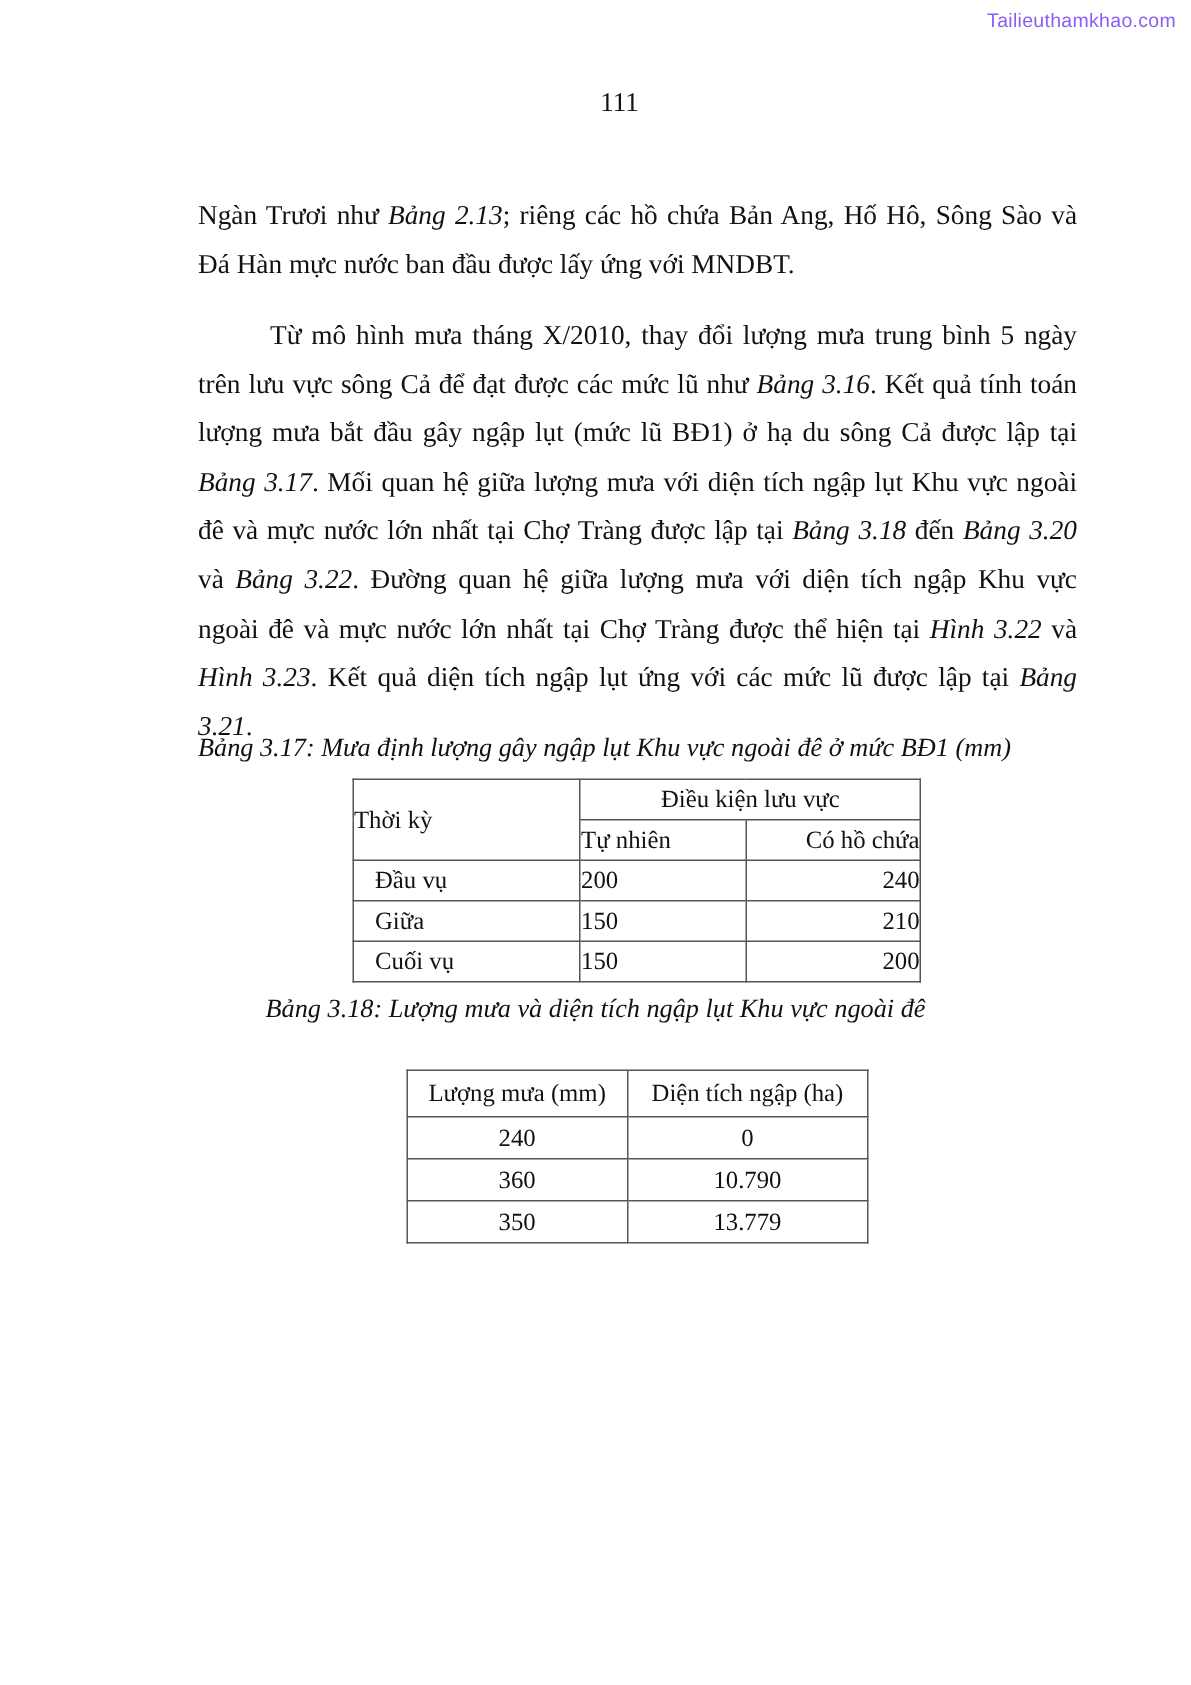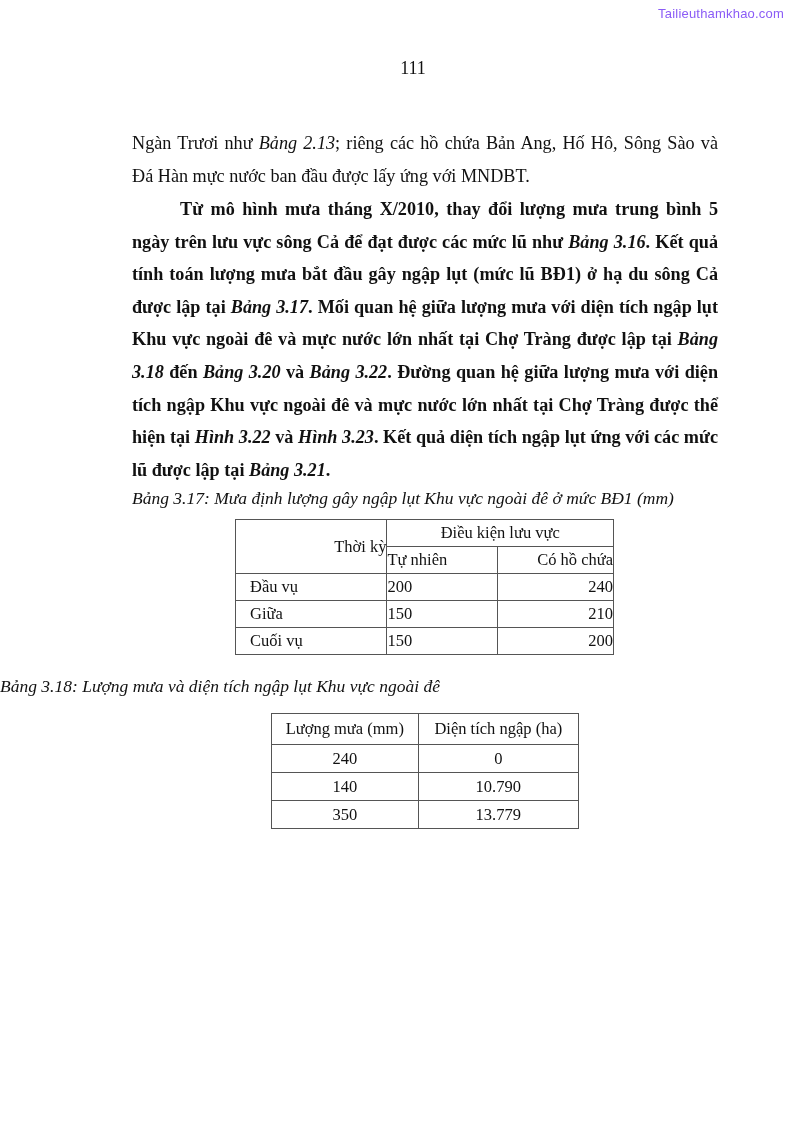--- a/index.html
+++ b/index.html
@@ -38,61 +38,61 @@
       left: 132px;
       width: 586px;
       font-size: 18.2px;
       line-height: 32.6px;
       text-align: justify;
     }
     .body-text p {
       margin: 0;
     }
     .p1 { top: 127px; }
-    .p2 { top: 193px; font-weight: bold; }
+    .p2 { top: 207px; }
     .p2 p { text-indent: 48px; }
     .body-text i { font-style: italic; }
     .caption {
       position: absolute;
       font-style: italic;
       font-size: 17.5px;
       line-height: 21px;
     }
     .caption-317 {
       top: 488px;
       left: 132px;
       width: 586px;
       text-align: left;
     }
     .caption-318 {
       top: 662px;
       left: 0;
       width: 794px;
-      margin-top: 14px;
+      text-align: center;
     }
     table {
       position: absolute;
       border-collapse: collapse;
       font-size: 16.5px;
     }
     table td, table th {
       border: 1px solid #555555;
       font-weight: normal;
       padding: 0;
       height: 26px;
     }
     .t317 {
       top: 519px;
       left: 235px;
       width: 379px;
     }
     .t317 .c1 { width: 142px; text-align: left; padding-left: 14px; }
     .t317 .c2 { width: 113px; text-align: left; }
     .t317 .c3 { width: 120px; text-align: right; }
-    .t317 .hdr-left { text-align: right; padding-left: 0; }
+    .t317 .hdr-left { text-align: left; padding-left: 0; }
     .t318 {
       top: 713px;
       left: 271px;
       width: 308px;
     }
     .t318 td, .t318 th { height: 27px; text-align: center; }
     .t318 .h { height: 30px; }
     .t318 .c1 { width: 147px; }
     .t318 .c2 { width: 161px; }
   </style>
@@ -149,21 +149,21 @@
   <tbody>
       <tr>
     <th class="c1 h">Lượng mưa (mm)</th>
     <th class="c2 h">Diện tích ngập (ha)</th>
   </tr>
   <tr>
     <td class="c1">240</td>
     <td class="c2">0</td>
   </tr>
   <tr>
-    <td class="c1">140</td>
+    <td class="c1">360</td>
     <td class="c2">10.790</td>
   </tr>
   <tr>
     <td class="c1">350</td>
     <td class="c2">13.779</td>
   </tr>
 </tbody>
   </table>
 
 </body></html>

